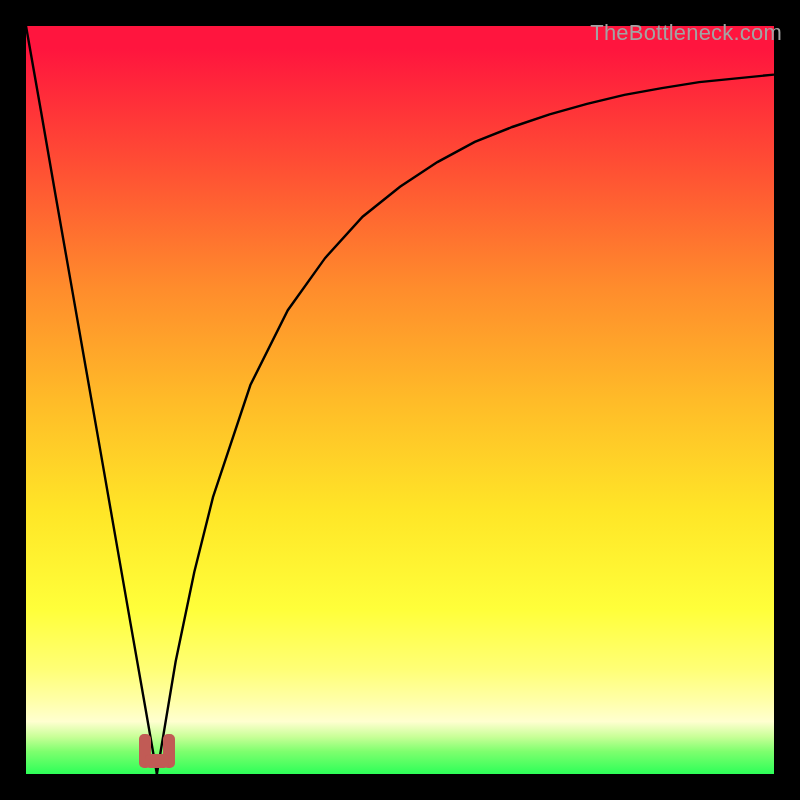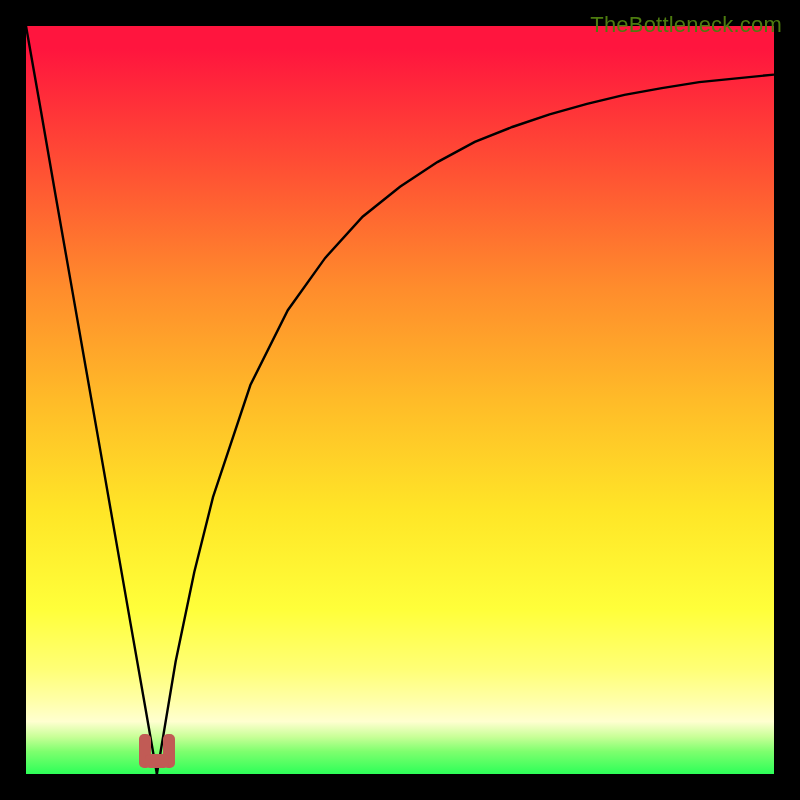--- a/index.html
+++ b/index.html
@@ -48,23 +48,23 @@
     position: absolute;
     bottom: 6px;
     background: #c15b55;
   }
   #bar-left  { width: 12px; height: 34px; border-radius: 5px; }
   #bar-right { width: 12px; height: 34px; border-radius: 5px; }
   #bar-mid   { width: 24px; height: 14px; border-radius: 5px; bottom: 6px; }
 
   .watermark {
     position: absolute;
-    top: 12px;
+    top: 20px;
     right: 18px;
-    color: #4d7c0f;
+    color: #a3a3a3;
     font-size: 22px;
     font-weight: 400;
     letter-spacing: 0.2px;
     user-select: none;
   }
   svg.curves {
     position: absolute;
     inset: 0;
     width: 100%;
     height: 100%;

